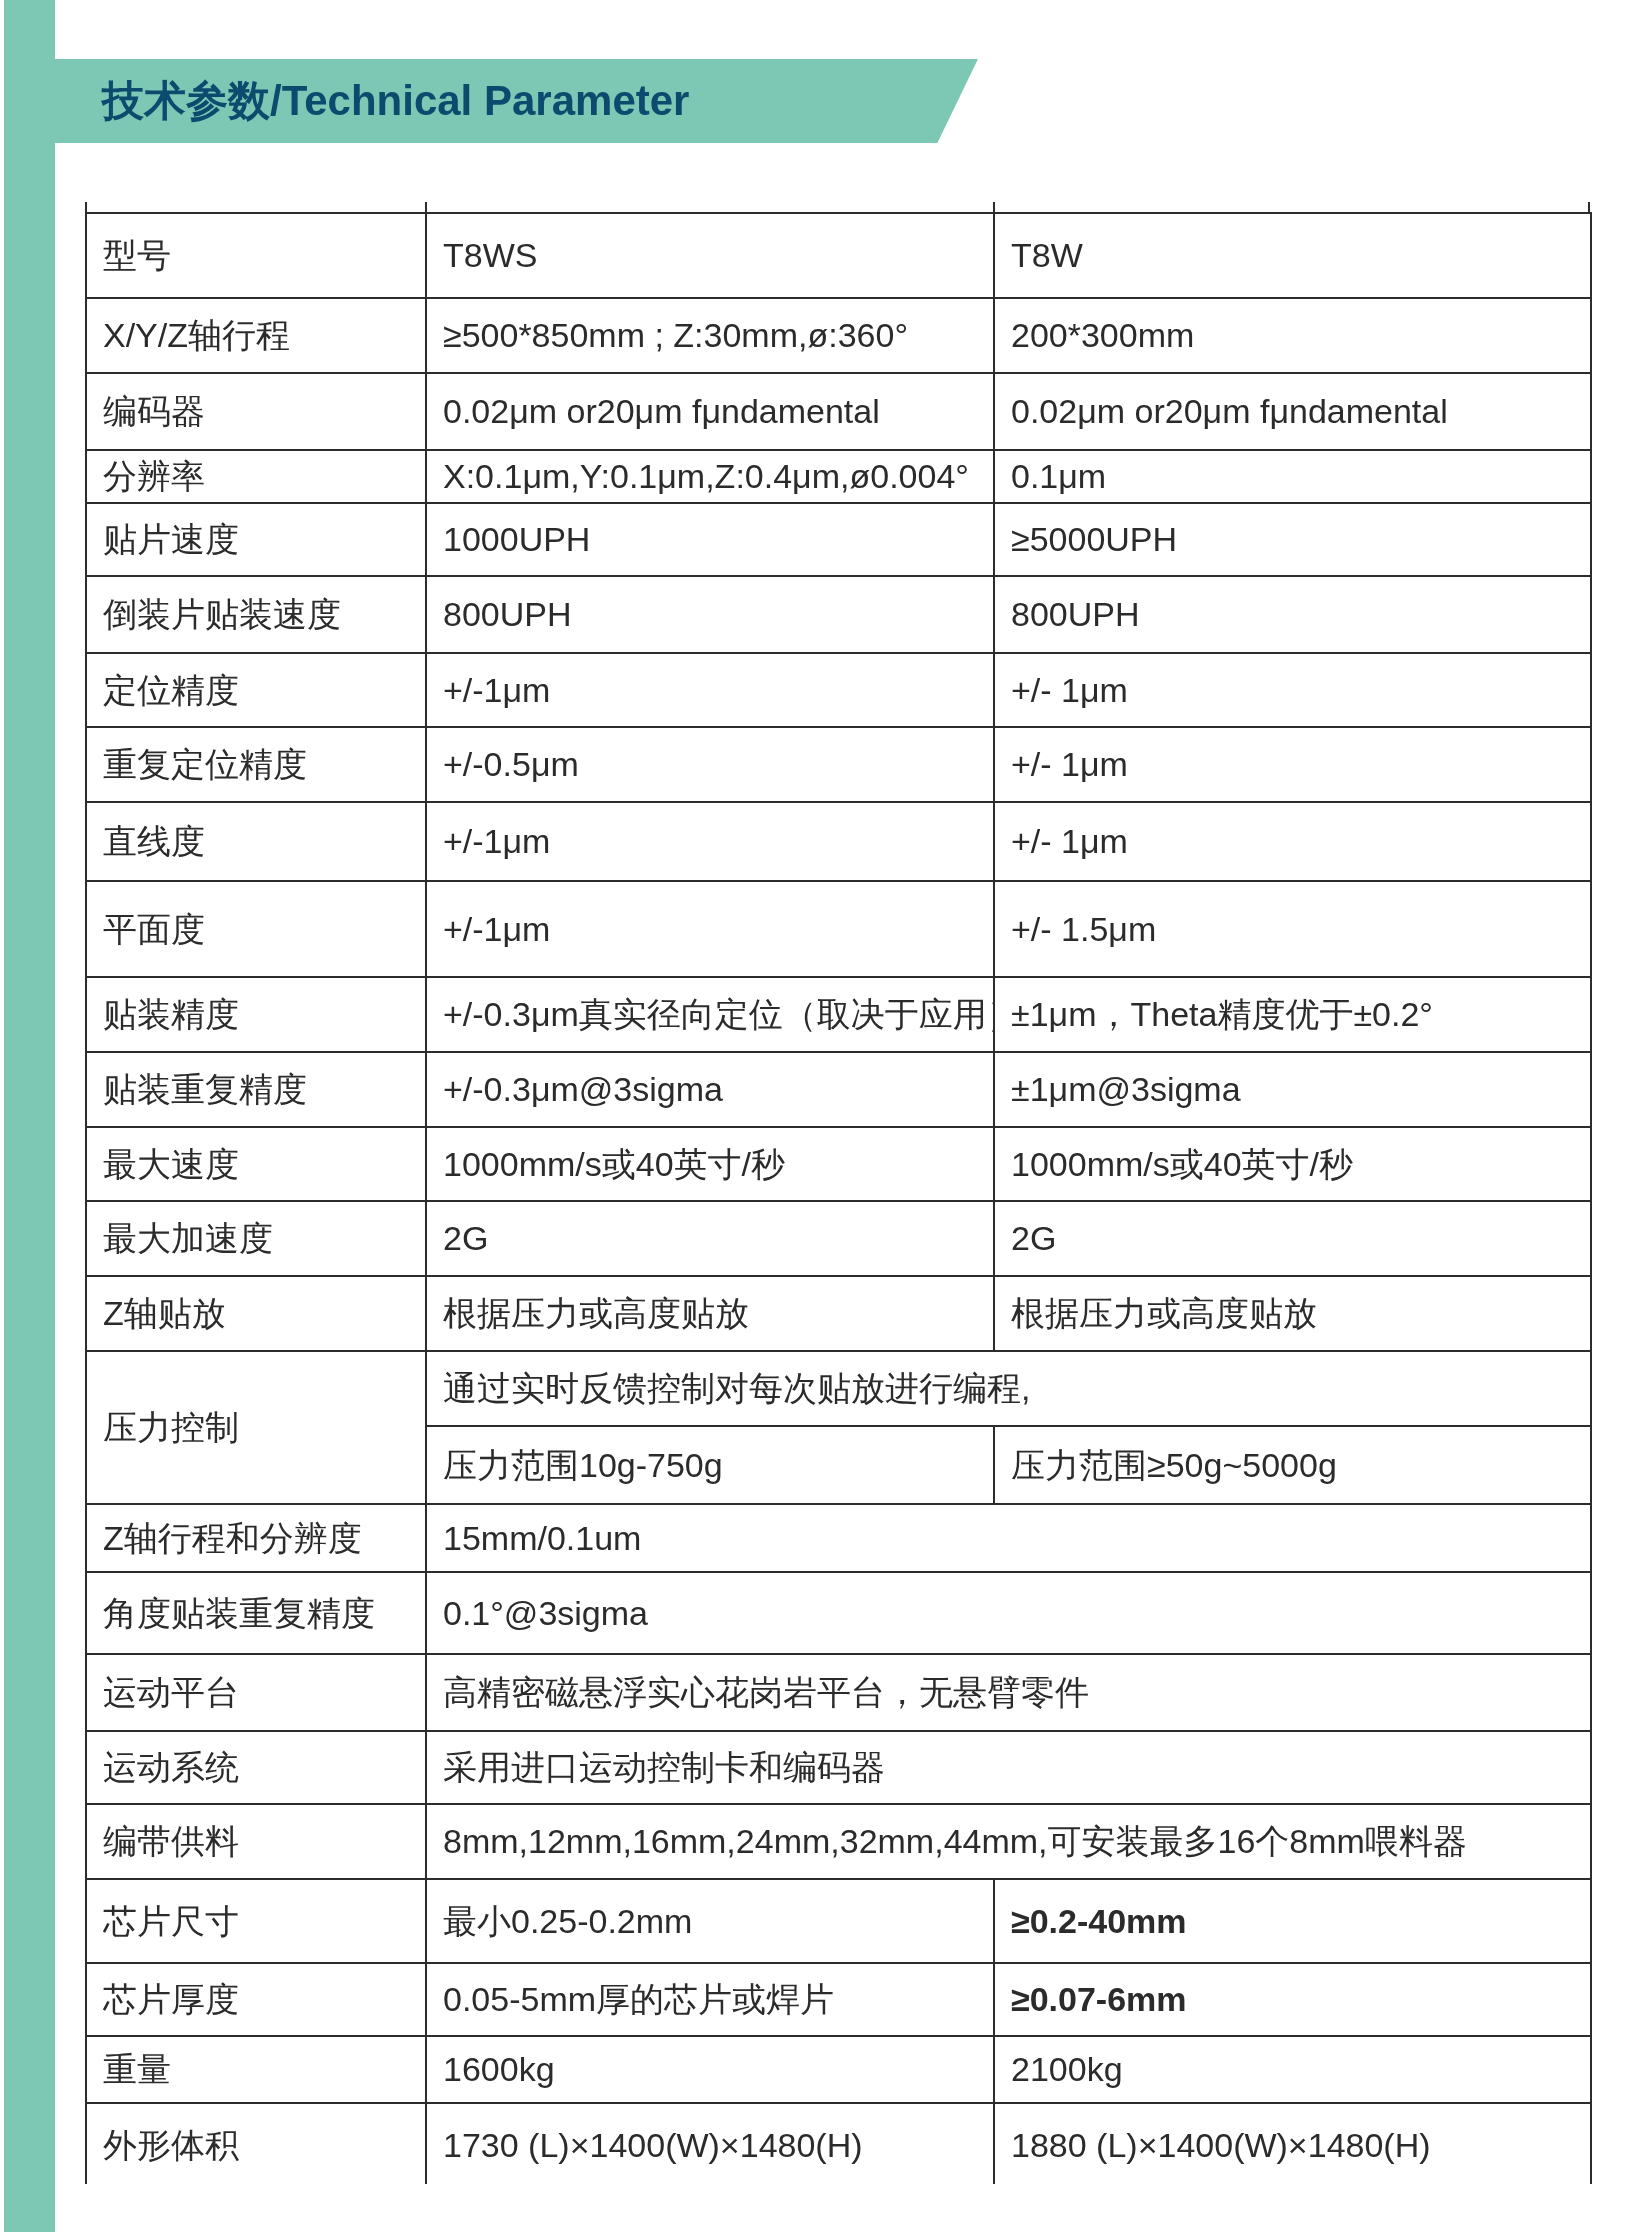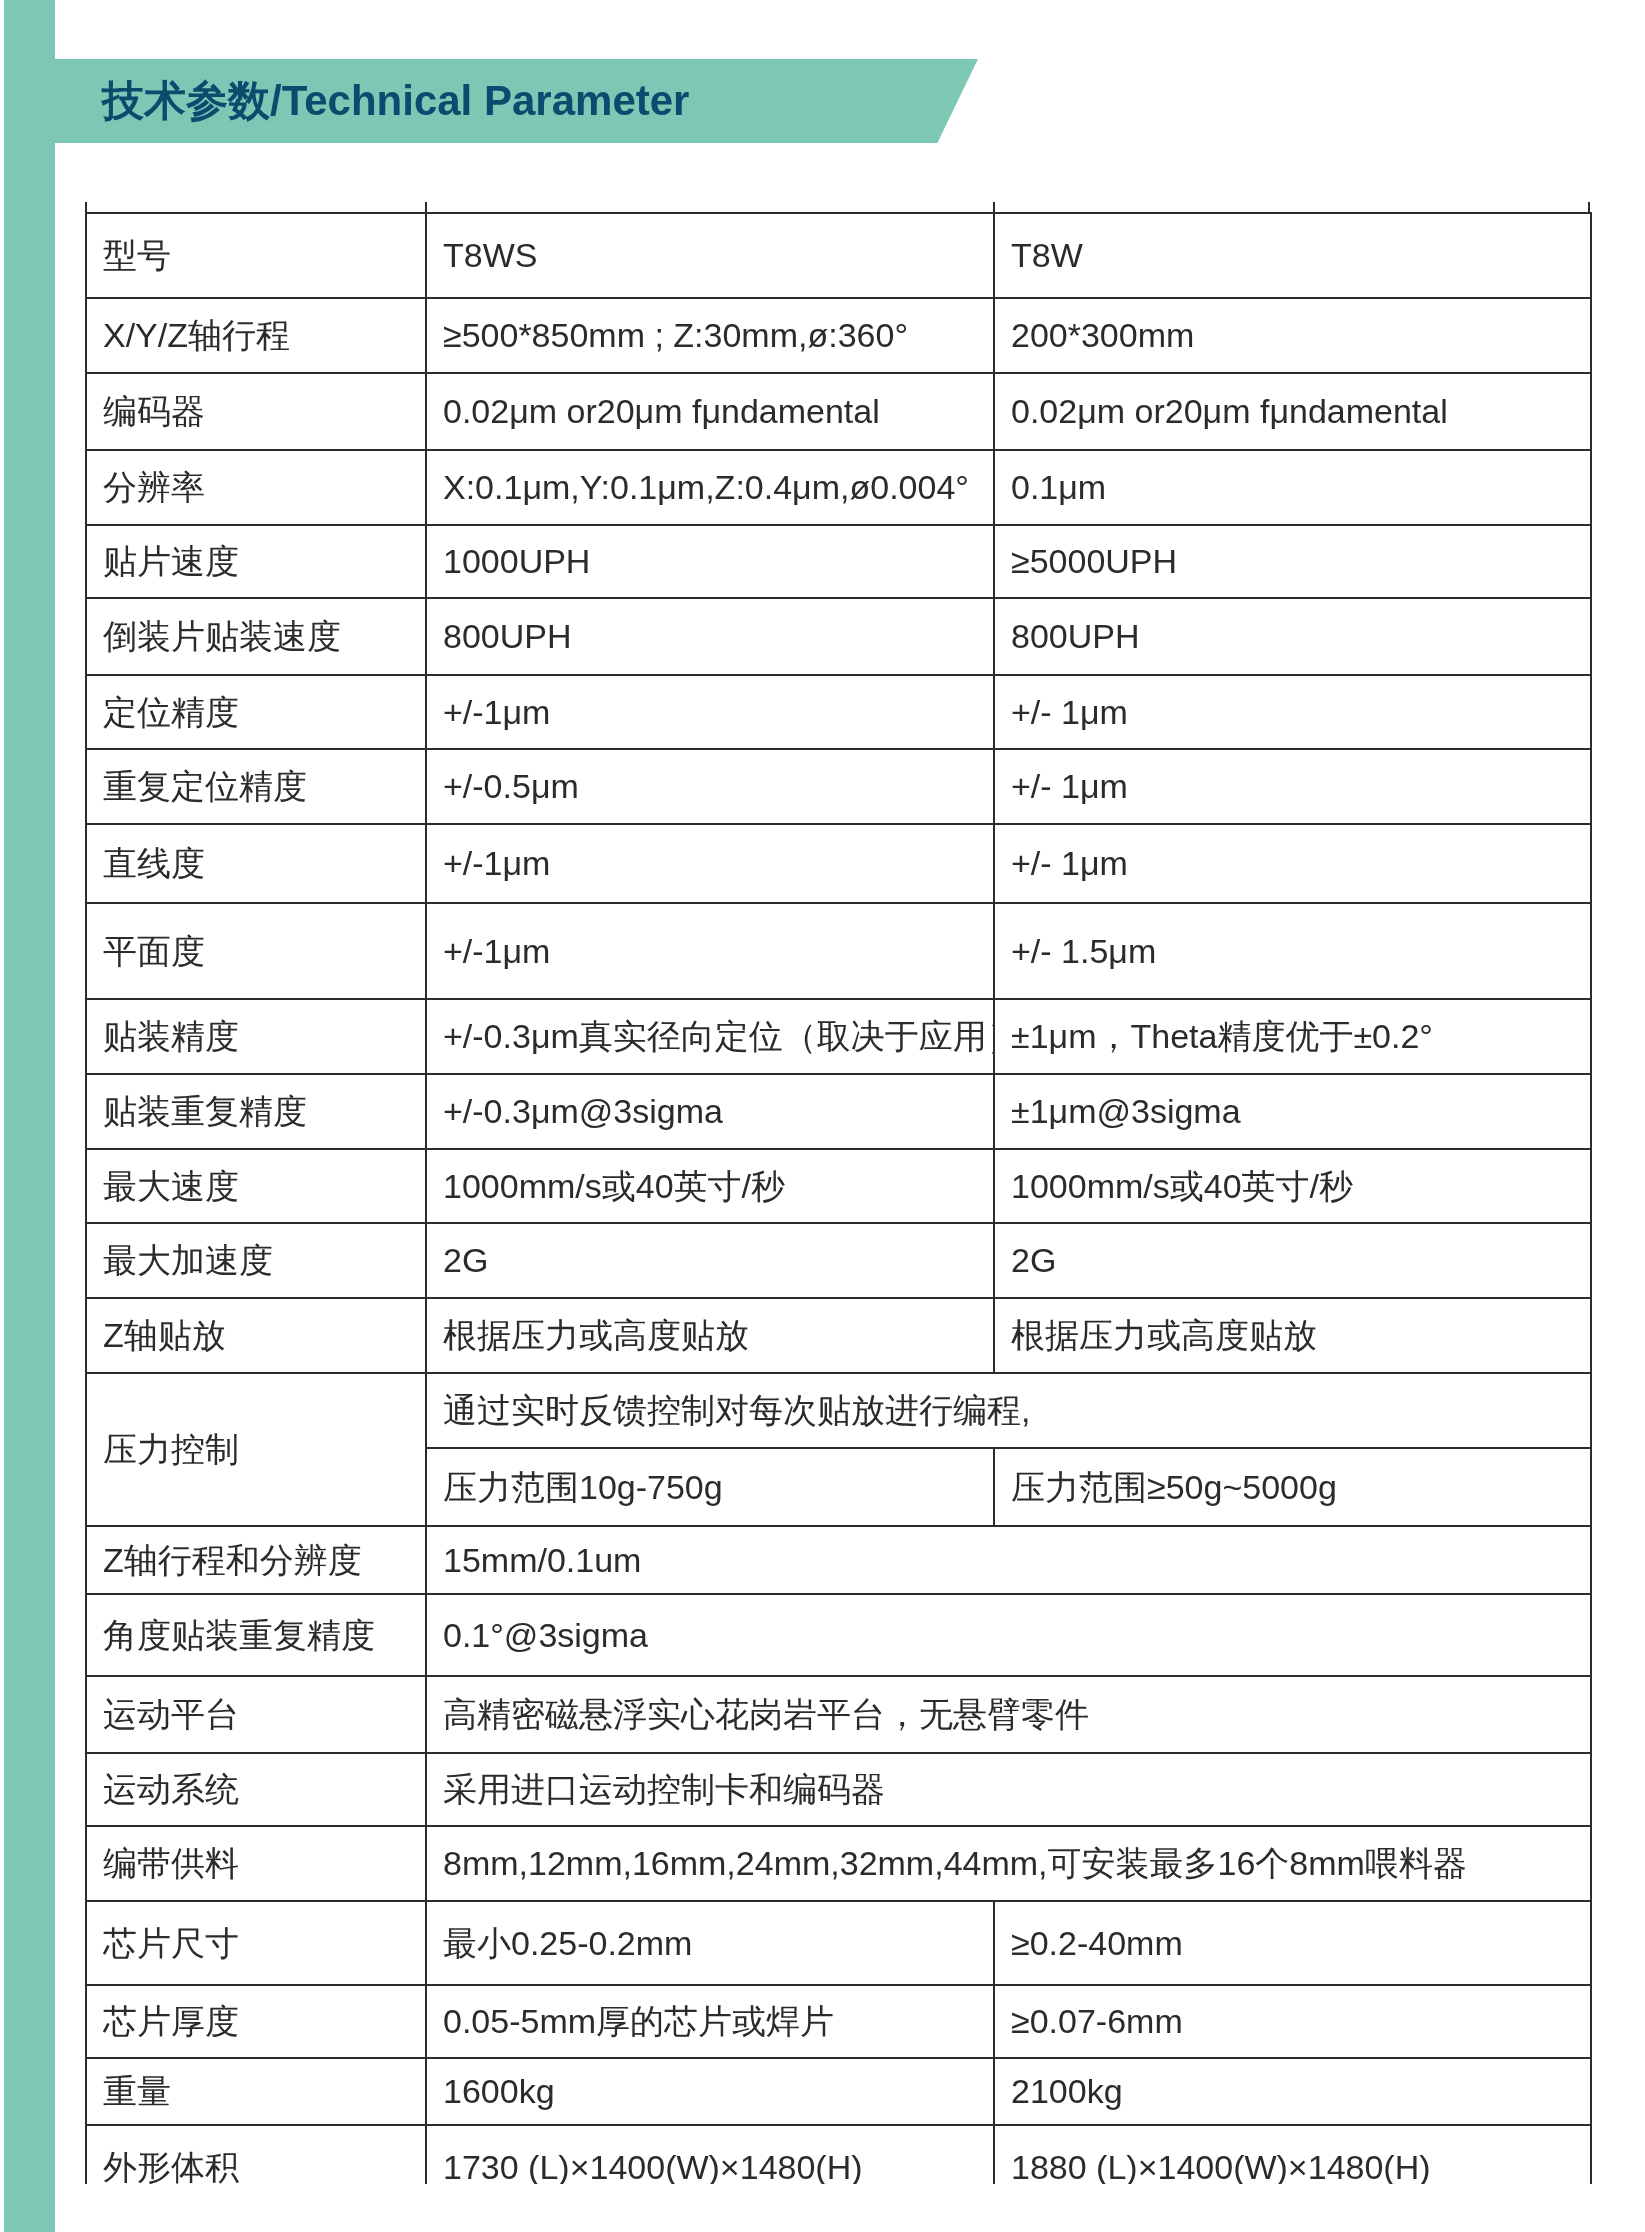--- a/index.html
+++ b/index.html
@@ -32,21 +32,21 @@
   col.c1{width:340px;} col.c2{width:568px;} col.c3{width:597px;}
   table.spec td{
     border:2px solid #2c2c2c;vertical-align:middle;
     font-size:34px;color:#2b2b2b;line-height:1.25;
     padding:0 10px 0 16px;overflow:hidden;white-space:nowrap;
   }
   td.lab{font-size:35px;padding-left:14px;white-space:normal;}
   td.wrapok{white-space:normal;}
   td.ind60{padding-left:60px;}
   td.ind83{padding-left:83px;}
-  td.ind145{padding-left:144px;}
+  td.ind145{padding-left:144px;font-weight:bold;}
   td.ind160{padding-left:159px;}
   td.ind180{padding-left:179px;}
   td.ind250{padding-left:249px;}
   tr.stub td{border-bottom:none;}
   
   .tick{position:absolute;top:202px;width:2px;height:10px;background:#2c2c2c;}
 </style>
 </head>
 <body>
 
@@ -78,21 +78,21 @@
   <tr style="height:75px">
     <td class="lab">X/Y/Z轴行程</td>
     <td>≥500*850mm ; Z:30mm,ø:360°</td>
     <td>200*300mm</td>
   </tr>
   <tr style="height:77px">
     <td class="lab">编码器</td>
     <td>0.02μm or20μm fμndamental</td>
     <td>0.02μm or20μm fμndamental</td>
   </tr>
-  <tr style="height:75px">
+  <tr style="height:53px">
     <td class="lab">分辨率</td>
     <td>X:0.1μm,Y:0.1μm,Z:0.4μm,ø0.004°</td>
     <td>0.1μm</td>
   </tr>
   <tr style="height:73px">
     <td class="lab">贴片速度</td>
     <td>1000UPH</td>
     <td>≥5000UPH</td>
   </tr>
   <tr style="height:77px">

